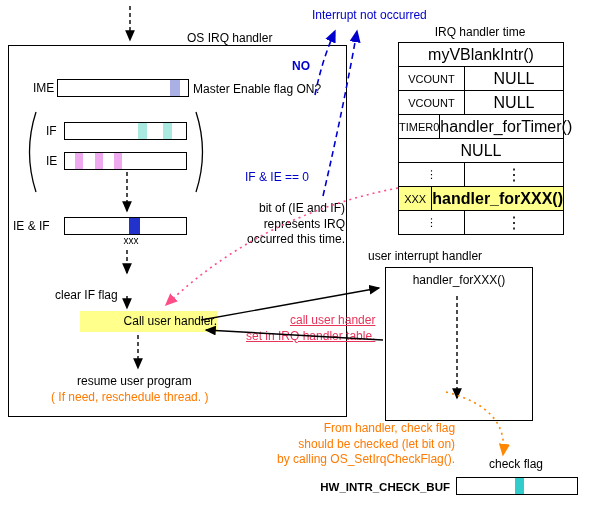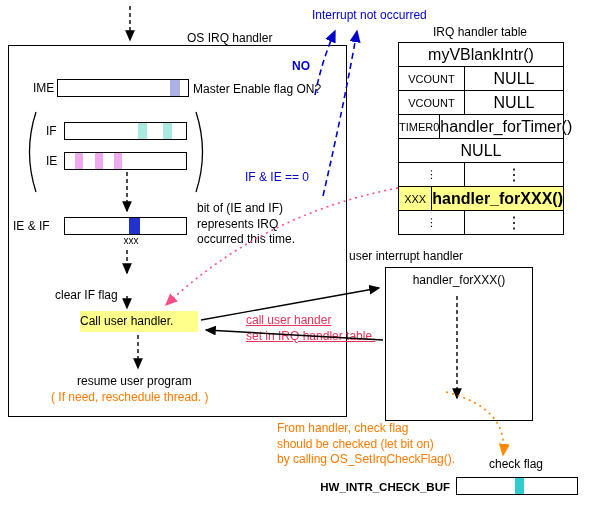--- a/index.html
+++ b/index.html
@@ -1,37 +1,37 @@
 <!DOCTYPE html>
 <html style="--blue: #0000cc; --orange: #ff7a00; --red-note: #e8335a; --pink-arrow: #ff4d88; --orange-arrow: #ff8800; --highlight-yellow: #ffff8c; --ime-segment: #aab0e6; --if-segment: #a9e9e0; --ie-segment: #efaaef; --ieif-segment: #2233cc; --check-segment: #33cccc;"><head>
 <meta charset="utf-8">
 <style>
   html,body{margin:0;padding:0;}
   body{
     width:600px;height:520px;position:relative;overflow:hidden;
     background:#ffffff;color:#000;
     font-family:"Liberation Sans",sans-serif;font-size:12px;
   }
-  .abs{position:absolute;}
+  .abs{position:absolute;text-align:right;}
   .note{white-space:pre-line;line-height:1.3;}
   .blue{color:var(--blue);}
   .orange{color:var(--orange);}
   .rednote{color:var(--red-note);text-decoration:underline;}
 
   
   .regbar{position:absolute;height:16px;border:1px solid #000;background:#fff;}
   .seg{position:absolute;top:0;bottom:0;}
 
   
   .os-box{position:absolute;left:8px;top:45px;width:337px;height:370px;border:1px solid #000;background:#fff;}
 
   
   .callbox{
     position:absolute;left:80px;top:311px;width:118px;height:21px;
-    background:var(--highlight-yellow);text-align:left;line-height:21px;
+    background:var(--highlight-yellow);text-align:right;line-height:21px;padding-left:19px;
   }
 
   
   .irq-table{position:absolute;left:398px;top:42px;width:164px;border:1px solid #000;background:#fff;}
   .irq-row{display:flex;height:23px;border-bottom:1px solid #000;}
   .irq-row:last-child{border-bottom:none;}
   .irq-row .c1{width:65px;border-right:1px solid #000;display:flex;align-items:center;justify-content:center;font-size:11px;}
   .irq-row .c2{flex:1;display:flex;align-items:center;justify-content:center;font-size:16px;}
   .irq-row.hl{background:var(--highlight-yellow);}
   .irq-row.hl .c2{font-weight:bold;}
@@ -92,21 +92,21 @@
 represents IRQ
 occurred this time.</div>
 
 <div class="abs" style="left:55px;top:288px;">clear IF flag</div>
 
 <div class="callbox">Call user handler.</div>
 
 <div class="abs" style="left:77px;top:374px;">resume user program</div>
 <div class="abs orange" style="left:51px;top:390px;">( If need, reschedule thread. )</div>
 
-<div class="abs" style="left:398px;top:25px;width:164px;text-align:center;">IRQ handler table</div>
+<div class="abs" style="left:398px;top:25px;width:164px;text-align:center;">IRQ handler time</div>
 <div class="irq-table">
   <div class="irq-row">
     <div class="c2">myVBlankIntr()</div>
   </div>
   <div class="irq-row">
     <div class="c1">VCOUNT</div>
     <div class="c2">NULL</div>
   </div>
   <div class="irq-row">
     <div class="c1">VCOUNT</div>
@@ -126,21 +126,21 @@
   <div class="irq-row hl">
     <div class="c1">XXX</div>
     <div class="c2">handler_forXXX()</div>
   </div>
   <div class="irq-row">
     <div class="c1">⋮</div>
     <div class="c2">⋮</div>
   </div>
 </div>
 
-<div class="abs" style="left:349px;top:249px;">user interrupt handler</div>
+<div class="abs" style="left:368px;top:249px;">user interrupt handler</div>
 <div class="user-box">
   <div class="ub-title">handler_forXXX()</div>
 </div>
 
 <div class="abs note rednote" style="left:246px;top:313px;">call user hander
 set in IRQ handler table.</div>
 
 <div class="abs note orange" style="left:277px;top:421px;">From handler, check flag
 should be checked (let bit on)
 by calling OS_SetIrqCheckFlag().</div>

